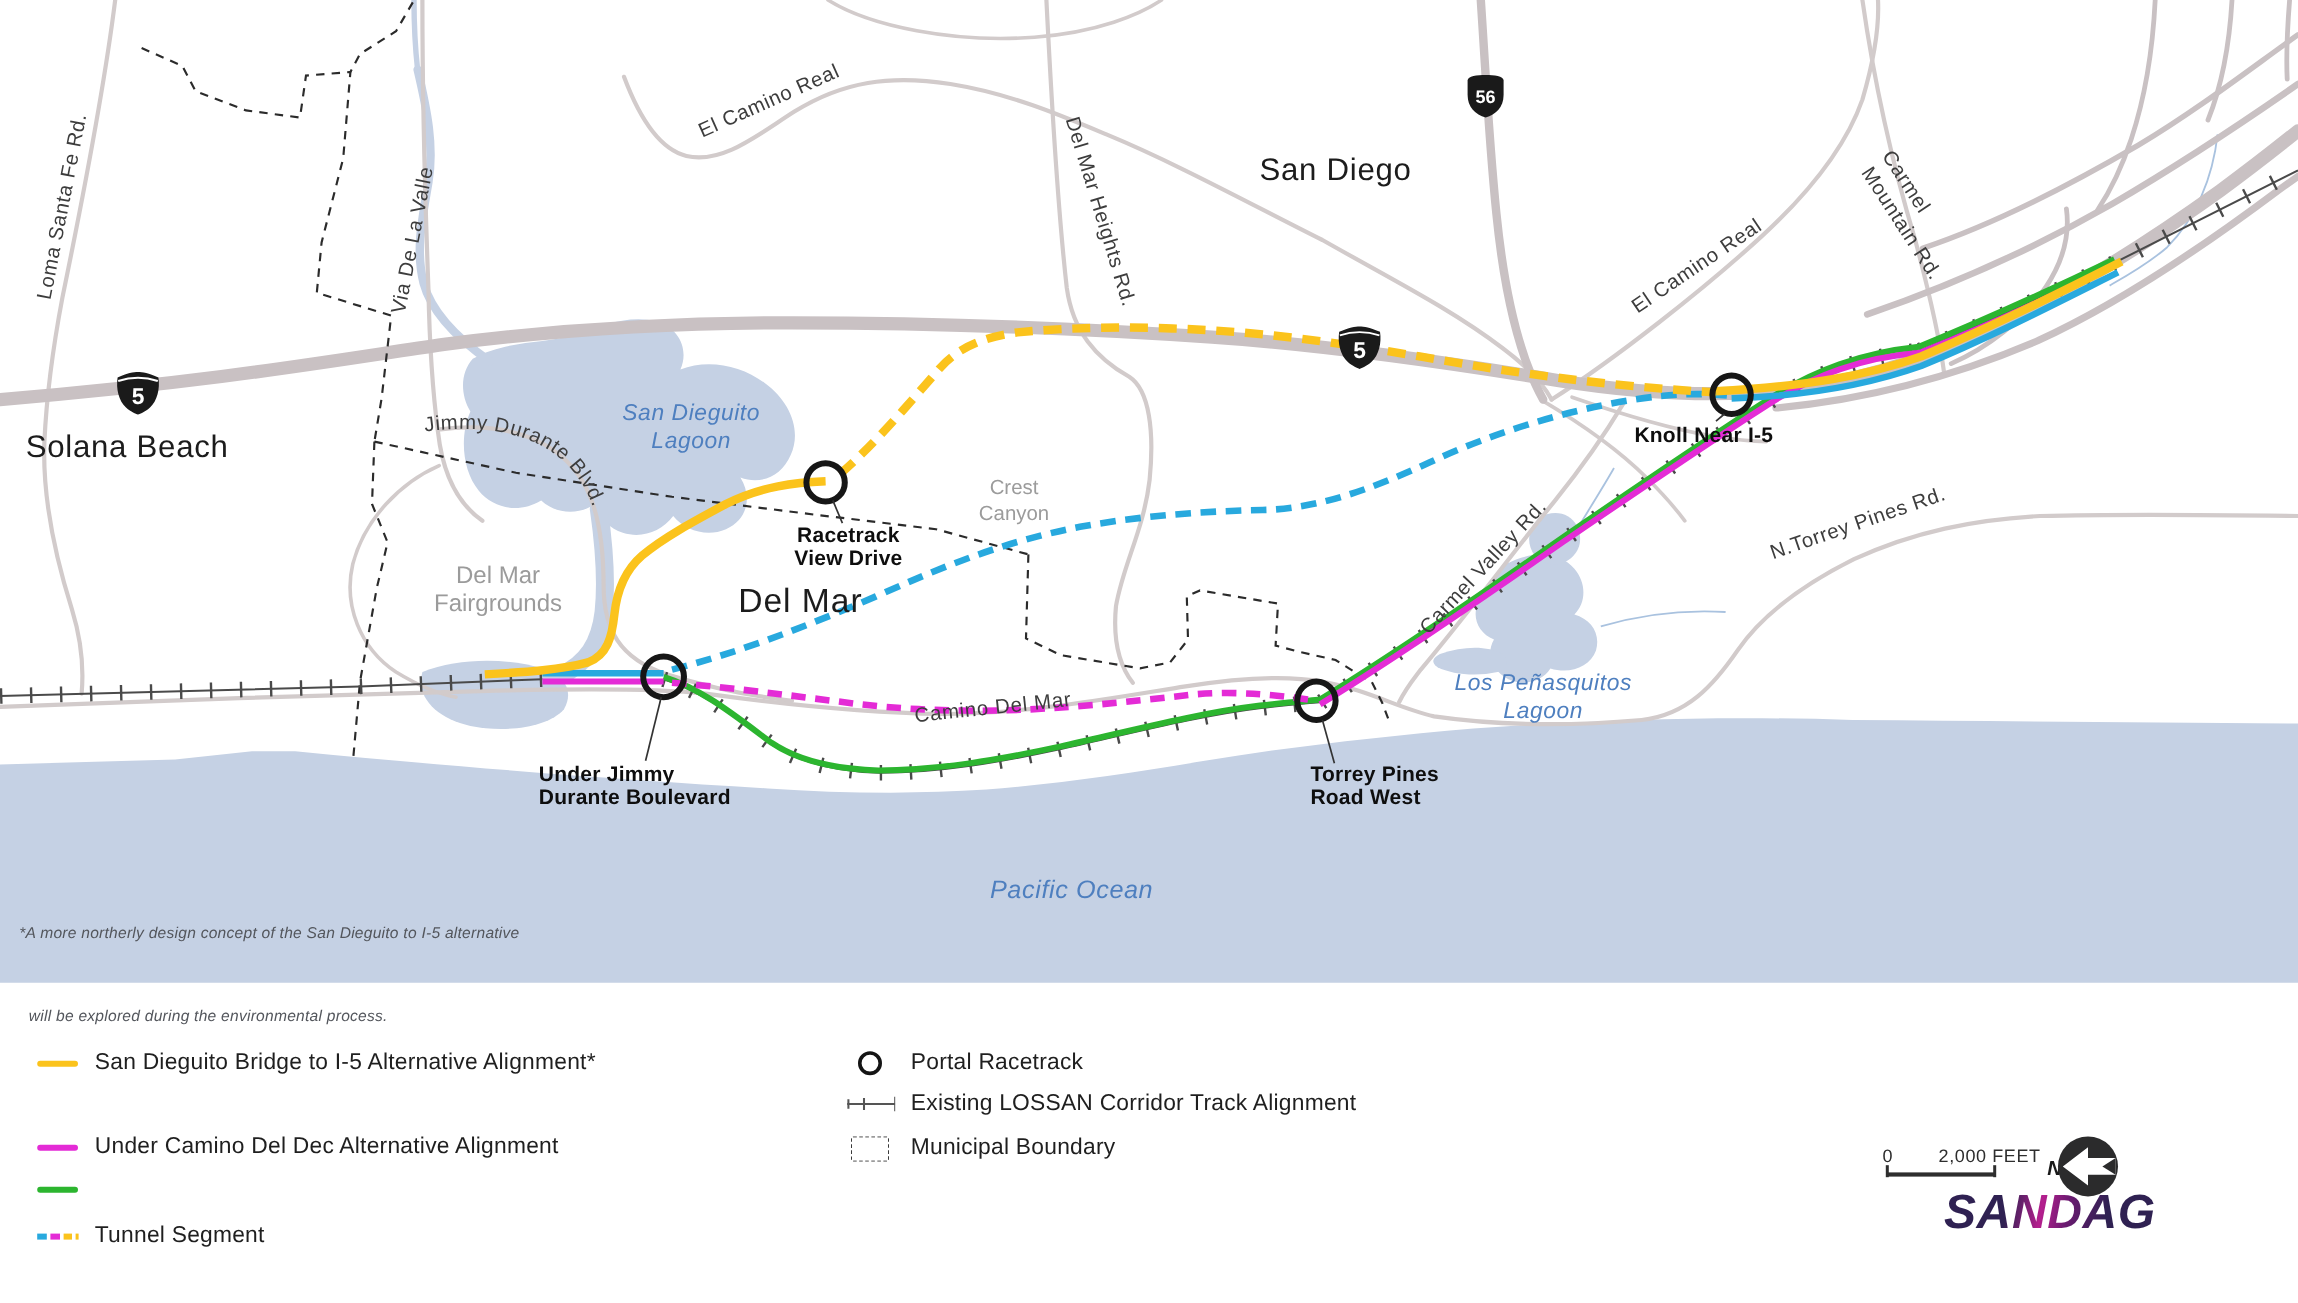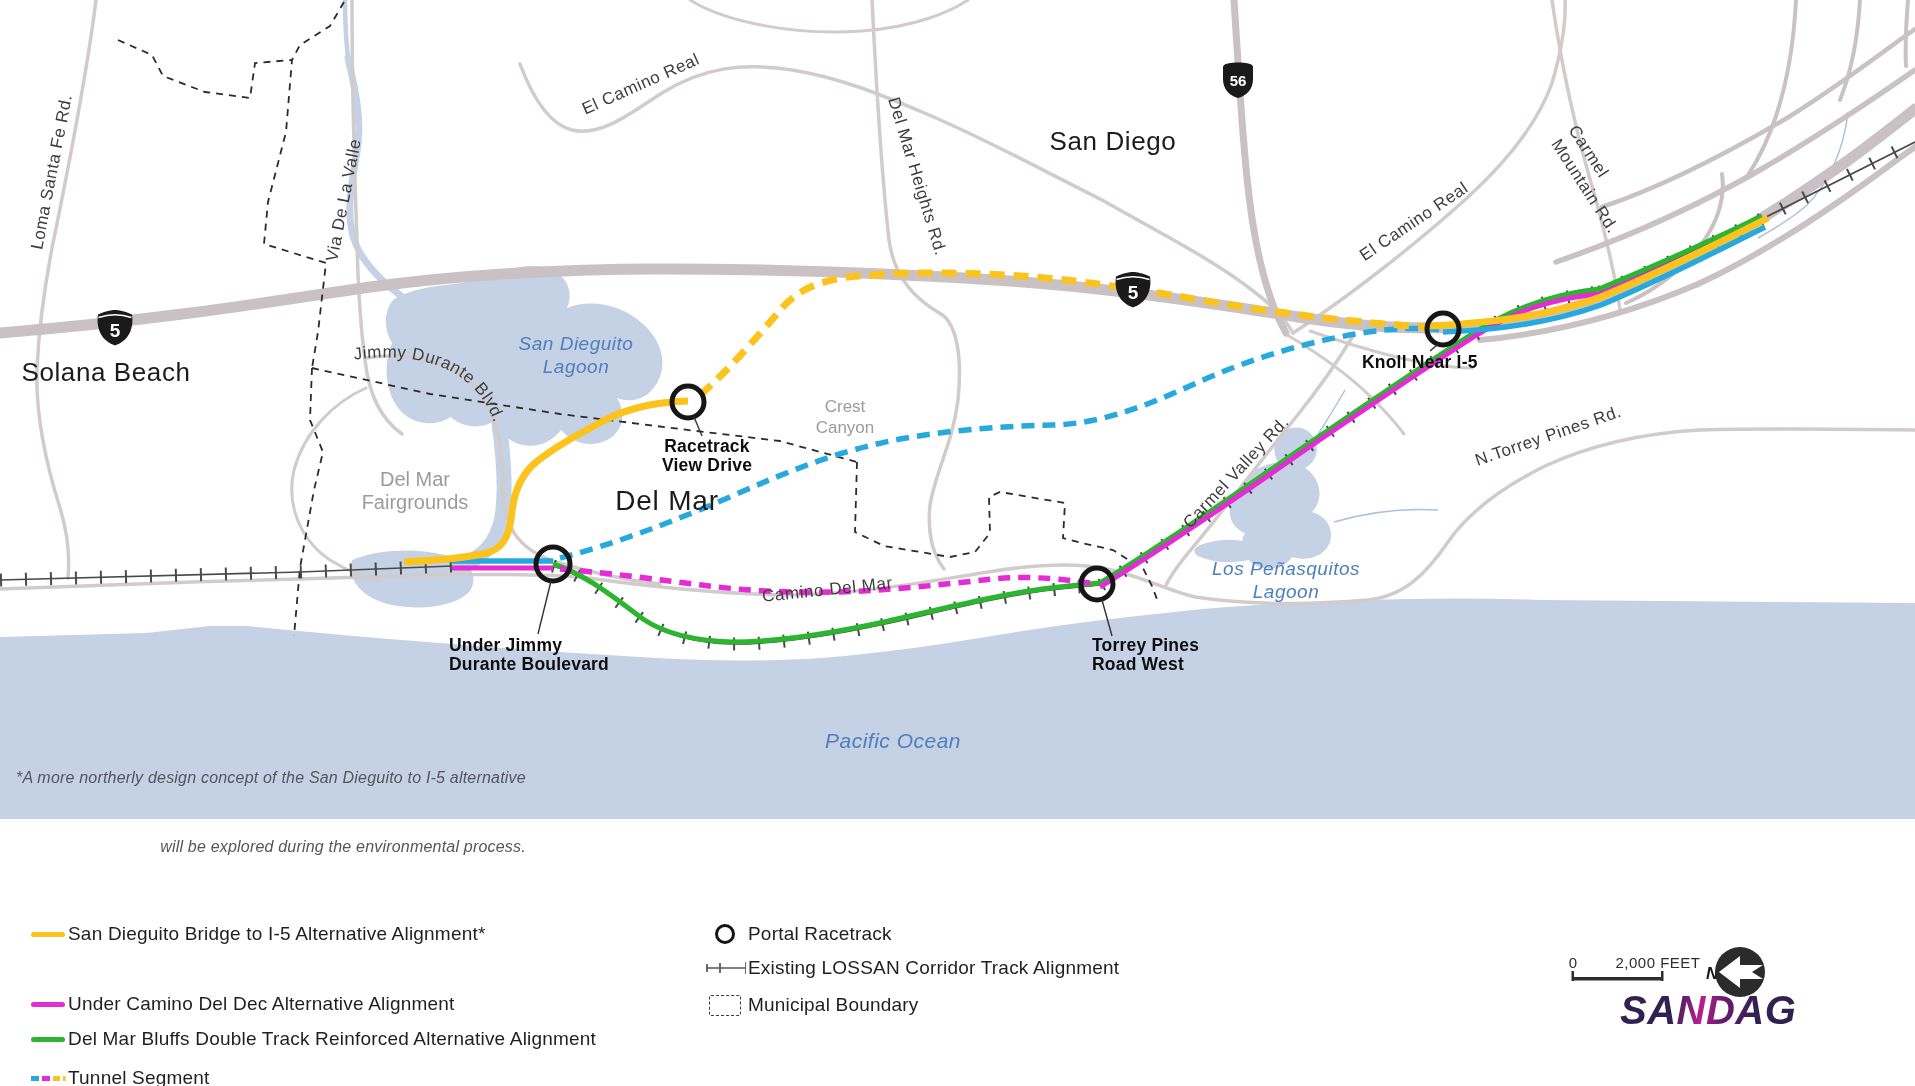--- a/index.html
+++ b/index.html
@@ -7,24 +7,24 @@
   #map-svg{position:absolute;left:0;top:0;}
   svg text{font-family:"Liberation Sans",sans-serif;}
   .lbl-city{font-size:26px;fill:#1c1c1c;letter-spacing:.6px;}
   .lbl-big{font-size:28px;fill:#1c1c1c;letter-spacing:.8px;}
   .lbl-gray{fill:#9b9b9b;}
   .lbl-road{font-size:17px;fill:#3d3d3d;letter-spacing:.6px;}
   .lbl-water{fill:#4e7fbf;font-style:italic;letter-spacing:.5px;}
   .lbl-portal{font-size:17.5px;font-weight:bold;fill:#0e0e0e;letter-spacing:.2px;}
   .shield-num{fill:#ffffff;font-weight:bold;text-anchor:middle;}
   
-  .footnote{position:absolute;left:16px;top:763px;font-size:16px;font-style:italic;color:#53565c;line-height:29px;letter-spacing:.2px;text-align:right;}
+  .footnote{position:absolute;left:16px;top:763px;font-size:13px;font-style:italic;color:#53565c;line-height:29px;letter-spacing:.2px;}
   .footnote .l2{margin-left:8px;margin-top:40px;}
   
-  .lrow{position:absolute;display:flex;align-items:center;gap:2px;height:24px;margin-top:48px;}
+  .lrow{position:absolute;display:flex;align-items:center;gap:13px;height:24px;}
   .lrow .ltext{font-size:19px;color:#1f1f1f;letter-spacing:.2px;white-space:nowrap;}
   .symwrap{width:42px;display:flex;justify-content:center;align-items:center;}
   .portal-sym{width:14px;height:14px;border:3.5px solid #141414;border-radius:50%;}
   .muni-sym{width:30px;height:19px;border:1.8px dashed #3a3a3a;border-radius:2px;}
   
   .scalebar{position:absolute;left:1550px;top:946px;}
   .north{position:absolute;left:1702px;top:942px;}
   .logo{position:absolute;left:1620px;top:988px;font-size:40px;font-weight:bold;font-style:italic;letter-spacing:.5px;
         background:linear-gradient(100deg,#2f2152 0%,#2f2152 30%,#b51f8e 46%,#6a1a70 58%,#2f2152 76%,#2f2152 100%);
         -webkit-background-clip:text;background-clip:text;color:transparent;}
@@ -217,21 +217,20 @@
 <div class="lrow" style="left:30px;top:944px">
   <svg width="36" height="9">
         <rect x="1" y="2" width="34" height="5" rx="2.5" fill="#E42BD6"></rect>
       </svg>
   <span class="ltext">Under Camino Del Dec Alternative Alignment</span>
 </div>
 <div class="lrow" style="left:30px;top:979px">
   <svg width="36" height="9">
         <rect x="1" y="2" width="34" height="5" rx="2.5" fill="#2CB52F"></rect>
       </svg>
-  <span class="ltext">Del Mar Bluffs Double Track Reinforced Alternative Alignment</span>
 </div>
 <div class="lrow" style="left:30px;top:1018px">
   <svg width="36" height="9">
     <rect x="1" y="2" width="8" height="5" fill="#28A9DE"></rect>
     <rect x="12" y="2" width="8" height="5" fill="#E42BD6"></rect>
     <rect x="23" y="2" width="7" height="5" fill="#FBC31C"></rect>
     <rect x="33" y="2" width="2.5" height="5" fill="#FBC31C"></rect>
   </svg>
   <span class="ltext">Tunnel Segment</span>
 </div>

